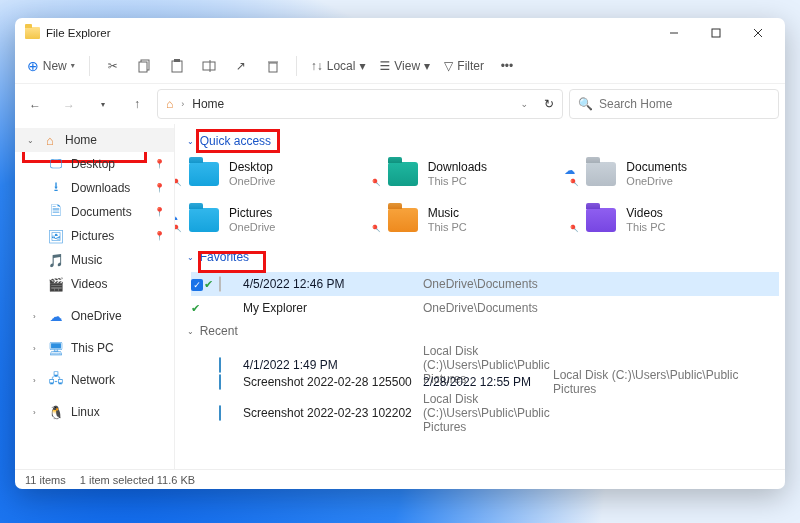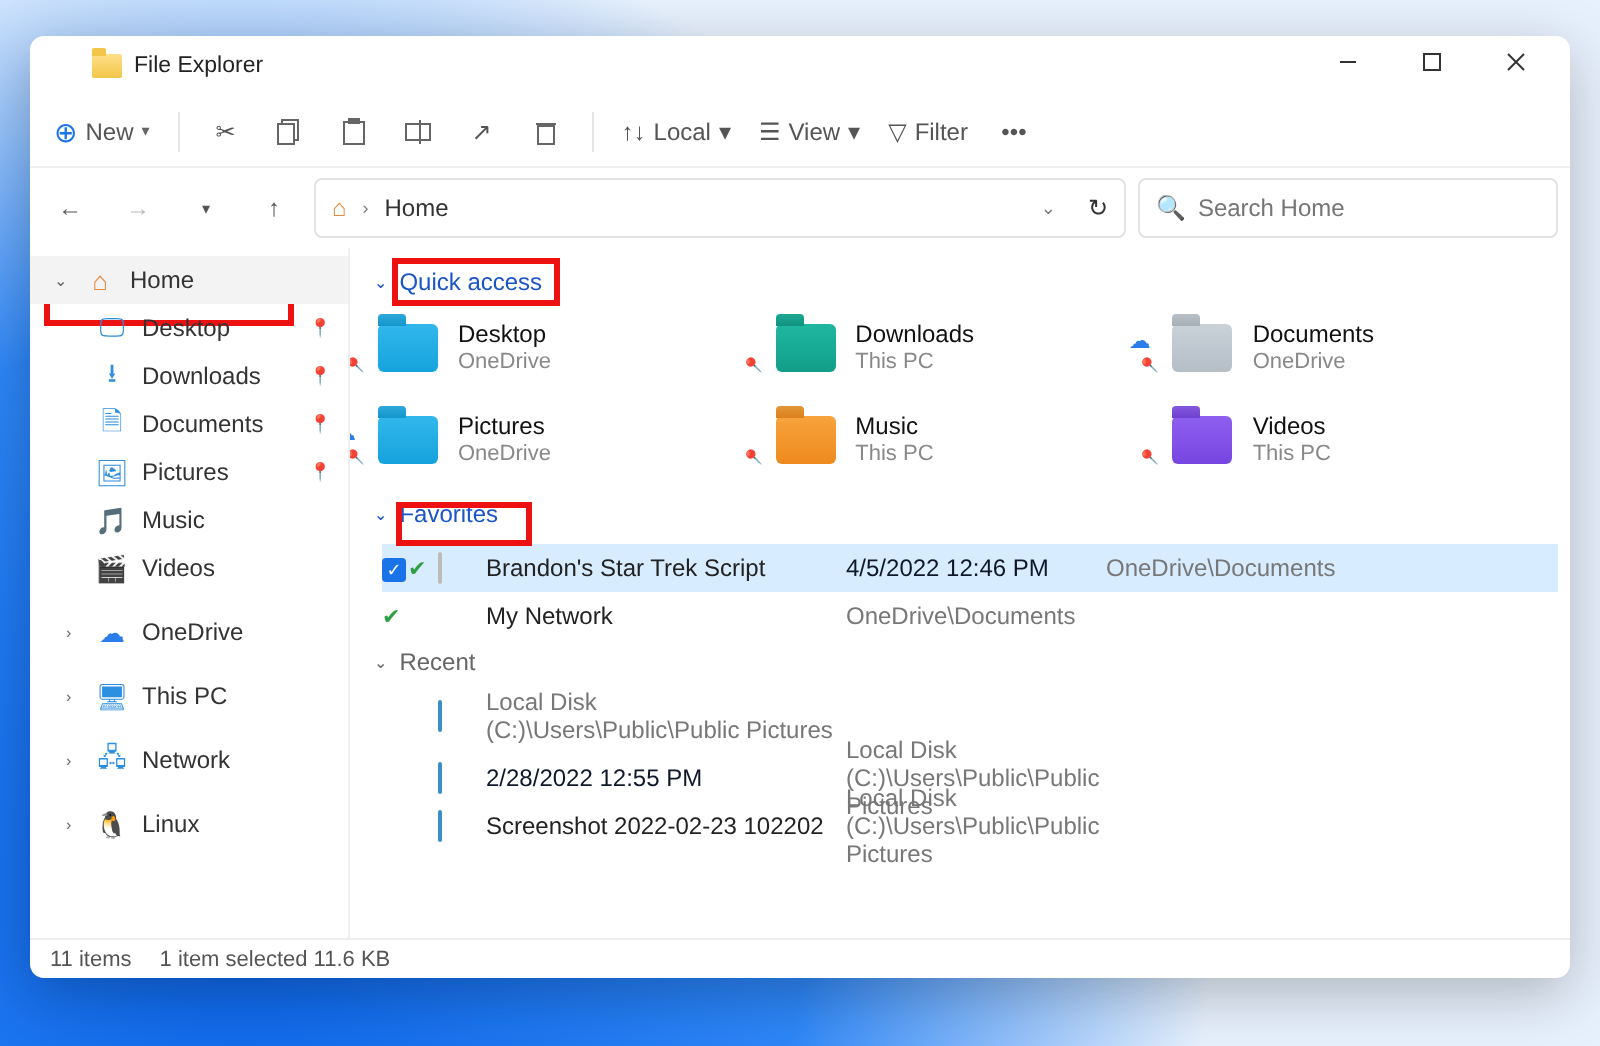--- a/index.html
+++ b/index.html
@@ -8,21 +8,21 @@
     font-family: "Segoe UI", Arial, sans-serif; font-size: 12px;
     background: radial-gradient(circle at 15% 85%, #0a63e8 0%, #2d86f7 35%, #e7f1fd 60%);
     position: relative;
   }
   .window {
     position:absolute; left:15px; top:18px; right:15px; bottom:34px;
     background:#fff; border-radius:7px; box-shadow:0 8px 30px rgba(0,0,0,.25);
     display:flex; flex-direction:column; overflow:hidden;
   }
   
-  .titlebar { height:30px; display:flex; padding:0 6px;margin-left:21px; }
+  .titlebar { height:30px; display:flex; align-items:center; padding:0 6px; }
   .titlebar .app-title { font-size:11.5px; color:#222; flex:1; display:flex; align-items:center; gap:6px; padding-left:4px;}
   .win-btn { width:42px; height:26px; display:flex; align-items:center; justify-content:center; color:#333; }
   .folder-icon-sm { width:15px; height:12px; background:linear-gradient(#ffe08a,#f3c649); border-radius:1px; position:relative; }
   .folder-icon-sm::before{content:"";position:absolute;left:0;top:-3px;width:7px;height:4px;background:#f3c649;border-radius:1px 1px 0 0;}
   
   .toolbar { height:36px; display:flex; align-items:center; gap:2px; padding:0 6px; border-bottom:1px solid #f0f0f0;}
   .tbtn { min-width:30px; height:28px; display:flex; align-items:center; justify-content:center; color:#555; border-radius:4px; gap:4px; padding:0 6px;}
   .new-btn .plus { color:#1a73e8; font-size:14px; }
   .new-btn .caret { font-size:8px; color:#666;}
   .tsep { width:1px; height:20px; background:#e5e5e5; margin:0 6px;}
@@ -314,45 +314,46 @@
         <span class="chev">⌄</span>
         <span>Favorites</span>
       </div>
       <div class="filelist" id="fav-list">
           <div class="frow selected">
             <span><span style="display:inline-flex;align-items:center;gap:1px;">
                 <span style="width:12px;height:12px;background:#1a73e8;border-radius:2px;display:inline-flex;align-items:center;justify-content:center;color:#fff;font-size:9px;">✓</span>
                 <span style="color:#2ea043;font-size:11px;">✔</span>
               </span></span>
             <span><span class="doc-ico"></span></span>
-            <span class="name">Brandon's Star Trek Script</span>
             <span class="date">4/5/2022 12:46 PM</span>
             <span class="loc">OneDrive\Documents</span>
           </div>
           <div class="frow">
             <span><span style="color:#2ea043;font-size:11px;">✔</span></span>
             <span><span class="xl-ico"></span></span>
-            <span class="name">My Network</span>
+            <span class="name">My Explorer</span>
             <span class="loc">OneDrive\Documents</span>
           </div>
         </div>
 
       <div class="recent-head">
         <span class="chev">⌄</span>
         <span>Recent</span>
       </div>
       <div class="filelist" id="recent-list">
           <div class="frow">
             <span></span>
             <span><span class="img-ico"></span></span>
+            <span class="date">4/1/2022 1:49 PM</span>
             <span class="loc">Local Disk (C:)\Users\Public\Public Pictures</span>
           </div>
           <div class="frow">
             <span></span>
             <span><span class="img-ico"></span></span>
+            <span class="name">Screenshot 2022-02-28 125500</span>
             <span class="date">2/28/2022 12:55 PM</span>
             <span class="loc">Local Disk (C:)\Users\Public\Public Pictures</span>
           </div>
           <div class="frow">
             <span></span>
             <span><span class="img-ico"></span></span>
             <span class="name">Screenshot 2022-02-23 102202</span>
             <span class="loc">Local Disk (C:)\Users\Public\Public Pictures</span>
           </div>
         </div>

